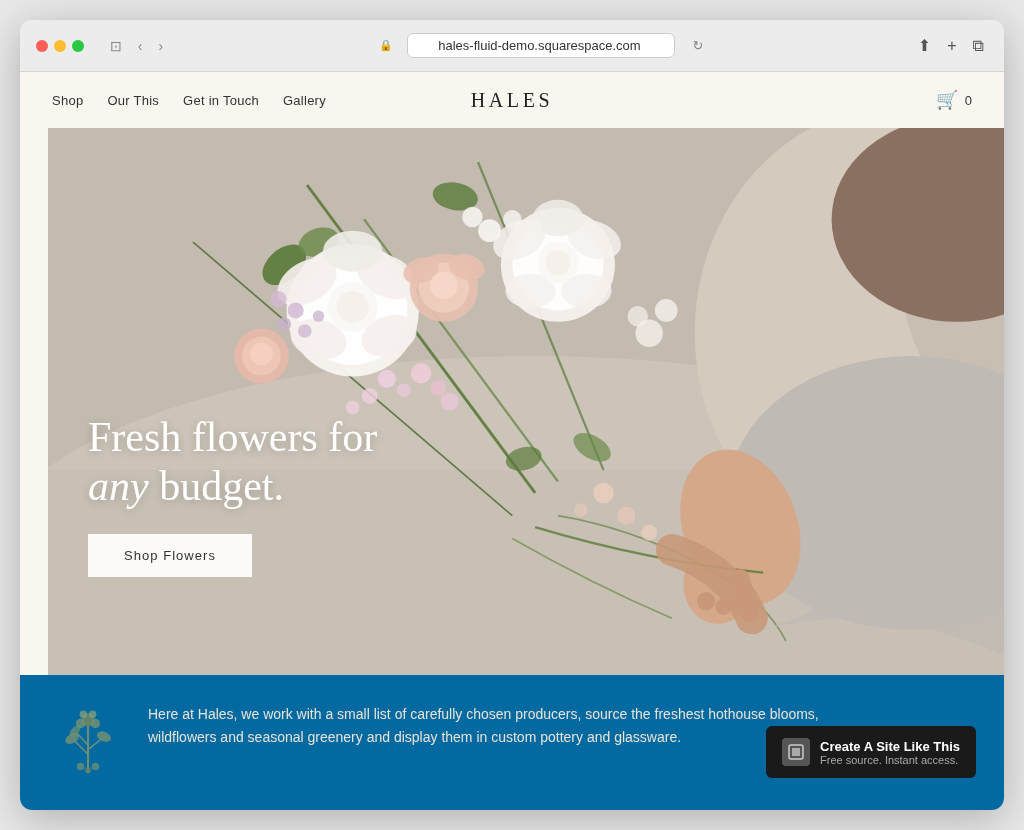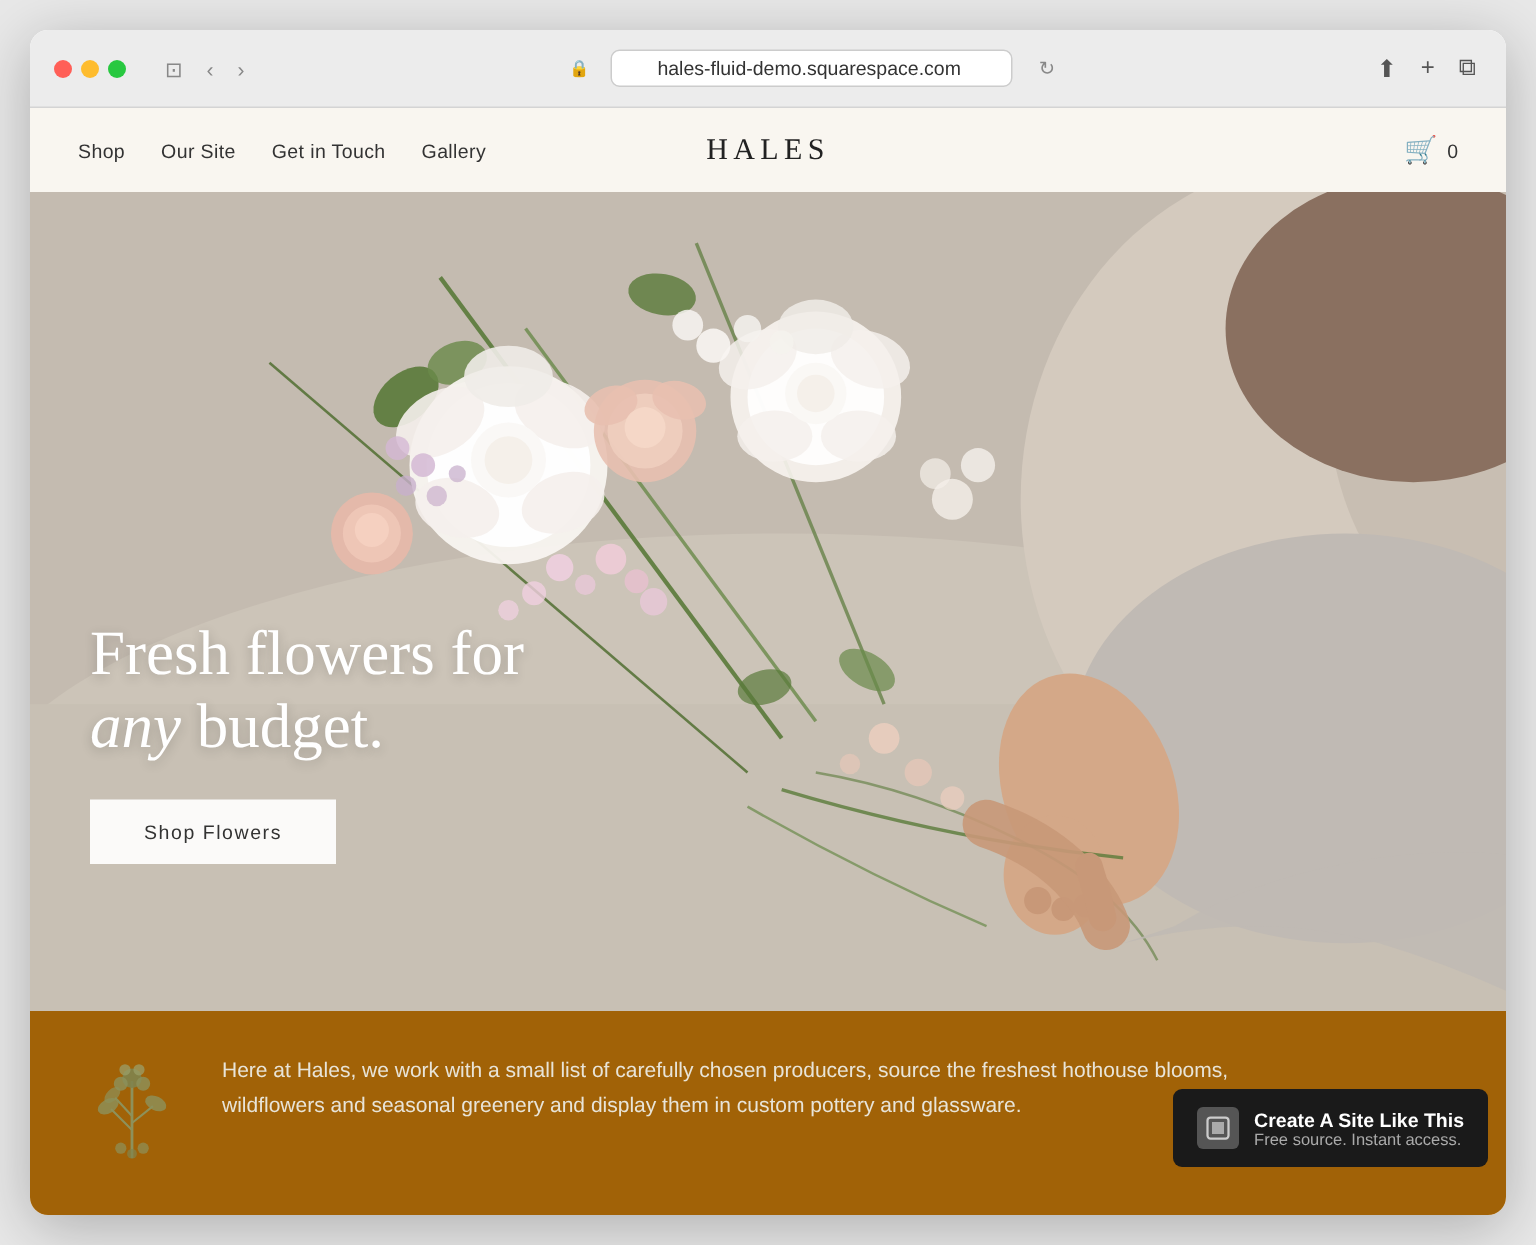--- a/index.html
+++ b/index.html
@@ -183,20 +183,21 @@
       color: #333;
       margin-left: 2px;
     }
 
     
     .hero-section {
       flex: 1;
       position: relative;
       overflow: hidden;
       min-height: 0;
+      margin-left: 28px;
     }
 
     
     .person-silhouette {
       position: absolute;
       right: 0;
       top: 0;
       width: 55%;
       height: 100%;
       background: linear-gradient(135deg, #b8a898 0%, #a09080 30%, #c8bdb0 60%, #d0c8be 100%);
@@ -243,21 +244,21 @@
       border: none;
       padding: 14px 36px;
       font-size: 13px;
       letter-spacing: 0.08em;
       cursor: pointer;
       font-family: inherit;
     }
 
     
     .bottom-section {
-      background: #a16207;
+      background: #0369a1;
       padding: 28px 40px;
       display: flex;
       align-items: flex-start;
       gap: 32px;
       flex-shrink: 0;
       min-height: 100px;
     }
 
     .floral-icon {
       flex-shrink: 0;
@@ -270,21 +271,21 @@
       color: #e8e4d8;
       font-size: 14px;
       line-height: 1.6;
       max-width: 680px;
     }
 
     
     .create-banner {
       position: fixed;
       bottom: 52px;
-      right: 32px;
+      right: 48px;
       background: #1a1a1a;
       color: #fff;
       padding: 12px 16px;
       border-radius: 6px;
       display: flex;
       align-items: center;
       gap: 10px;
       font-size: 13px;
       cursor: pointer;
       z-index: 1000;
@@ -345,21 +346,21 @@
       <button class="action-btn">+</button>
       <button class="action-btn">⧉</button>
     </div>
   </div>
 
   <div class="site-content">
 
     <nav class="site-nav">
       <div class="nav-left">
         <a class="nav-link">Shop</a>
-        <a class="nav-link">Our Site</a>
+        <a class="nav-link">Our This</a>
         <a class="nav-link">Get in Touch</a>
         <a class="nav-link">Gallery</a>
       </div>
       <div class="site-logo">HALES</div>
       <div class="nav-right">
         <span class="cart-icon">🛒</span>
         <span class="cart-count">0</span>
       </div>
     </nav>
 

